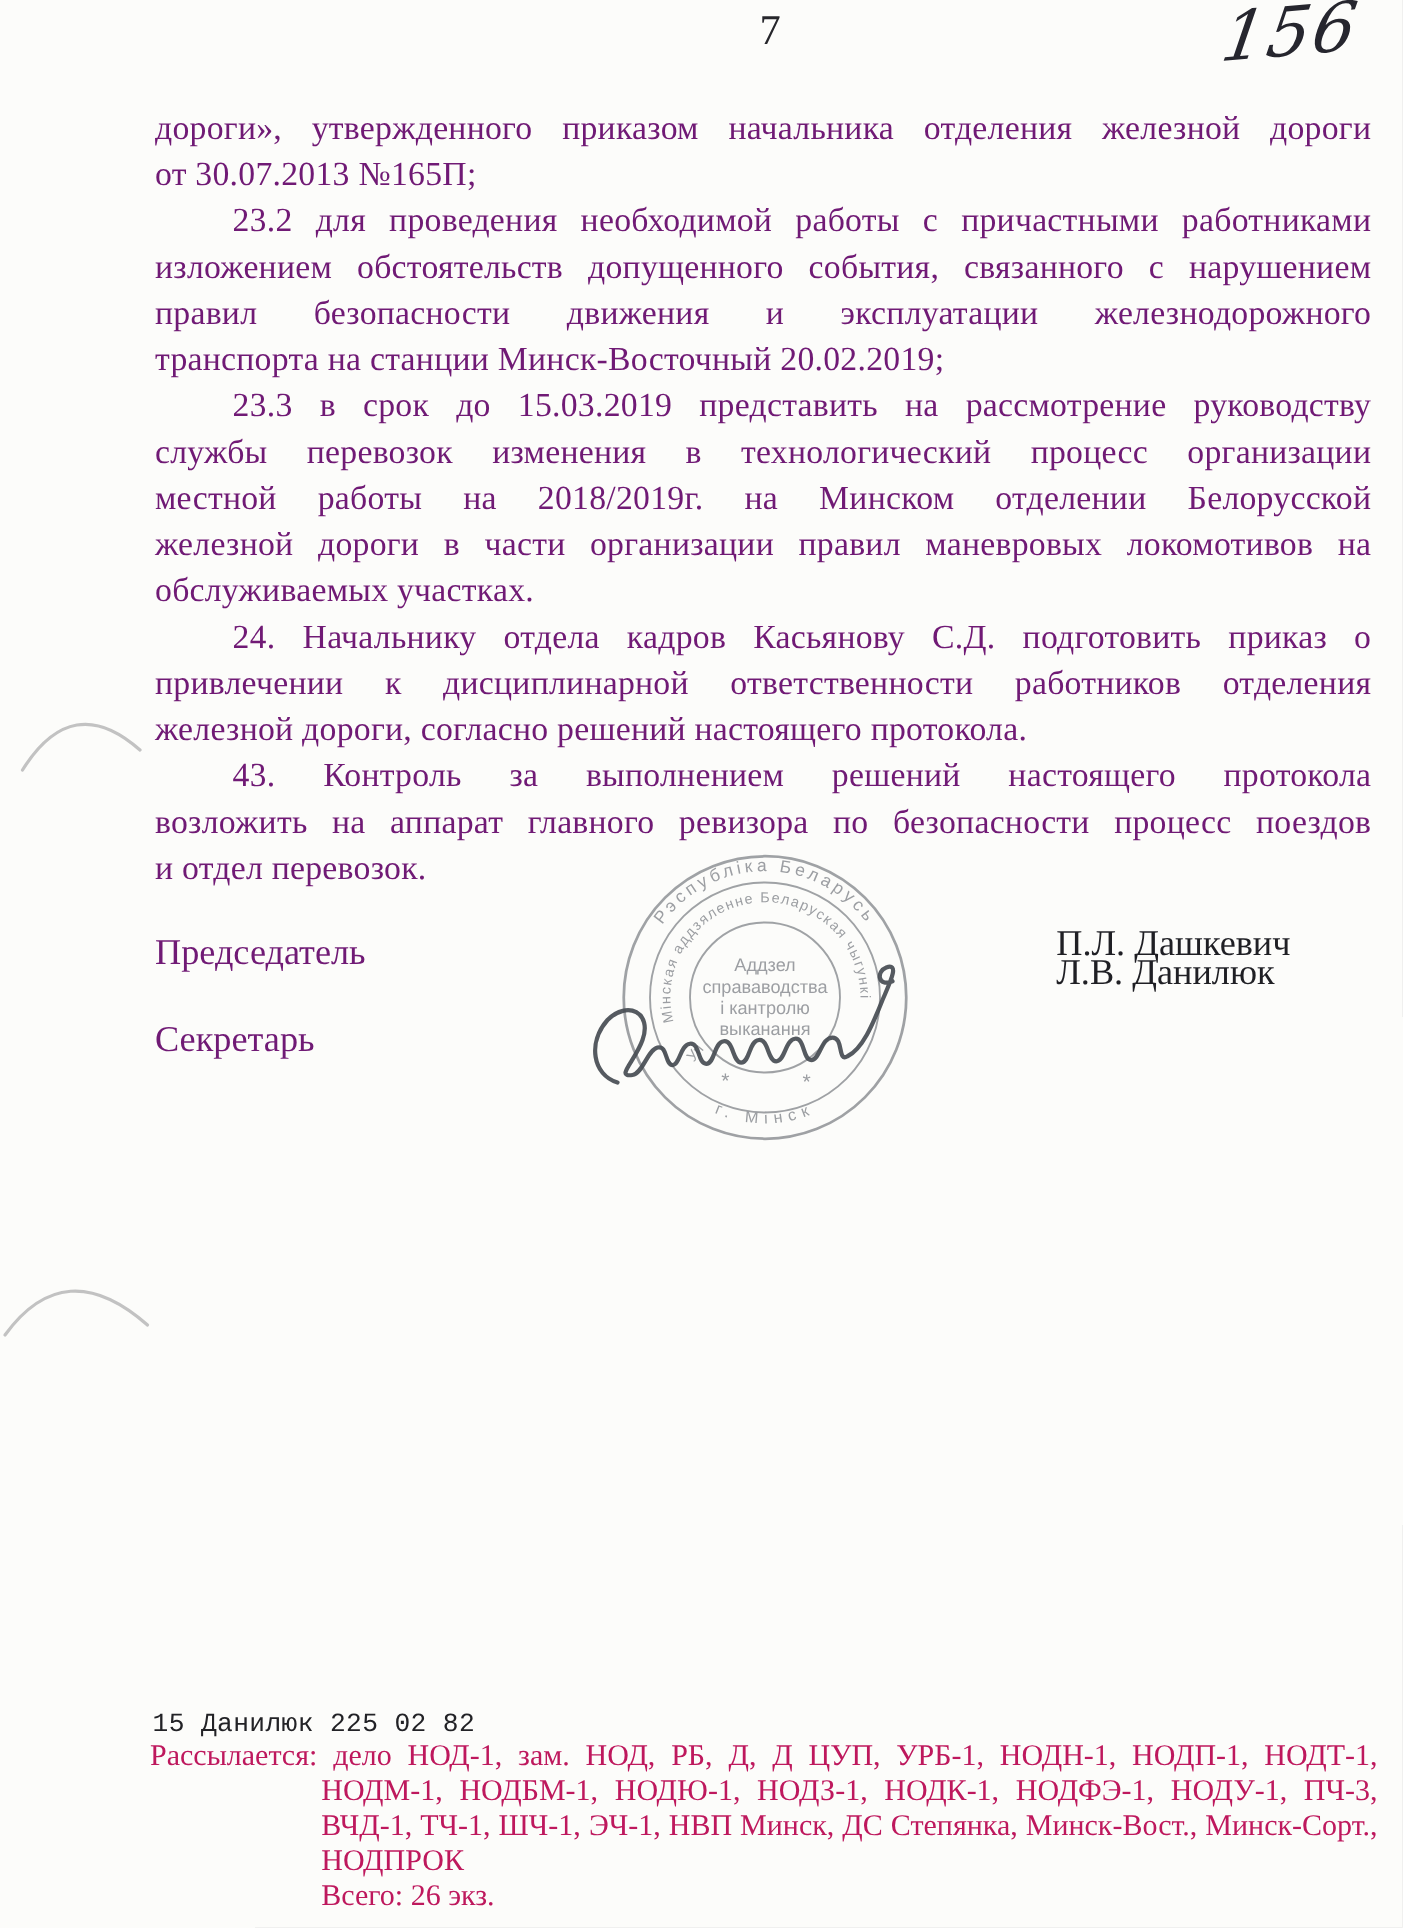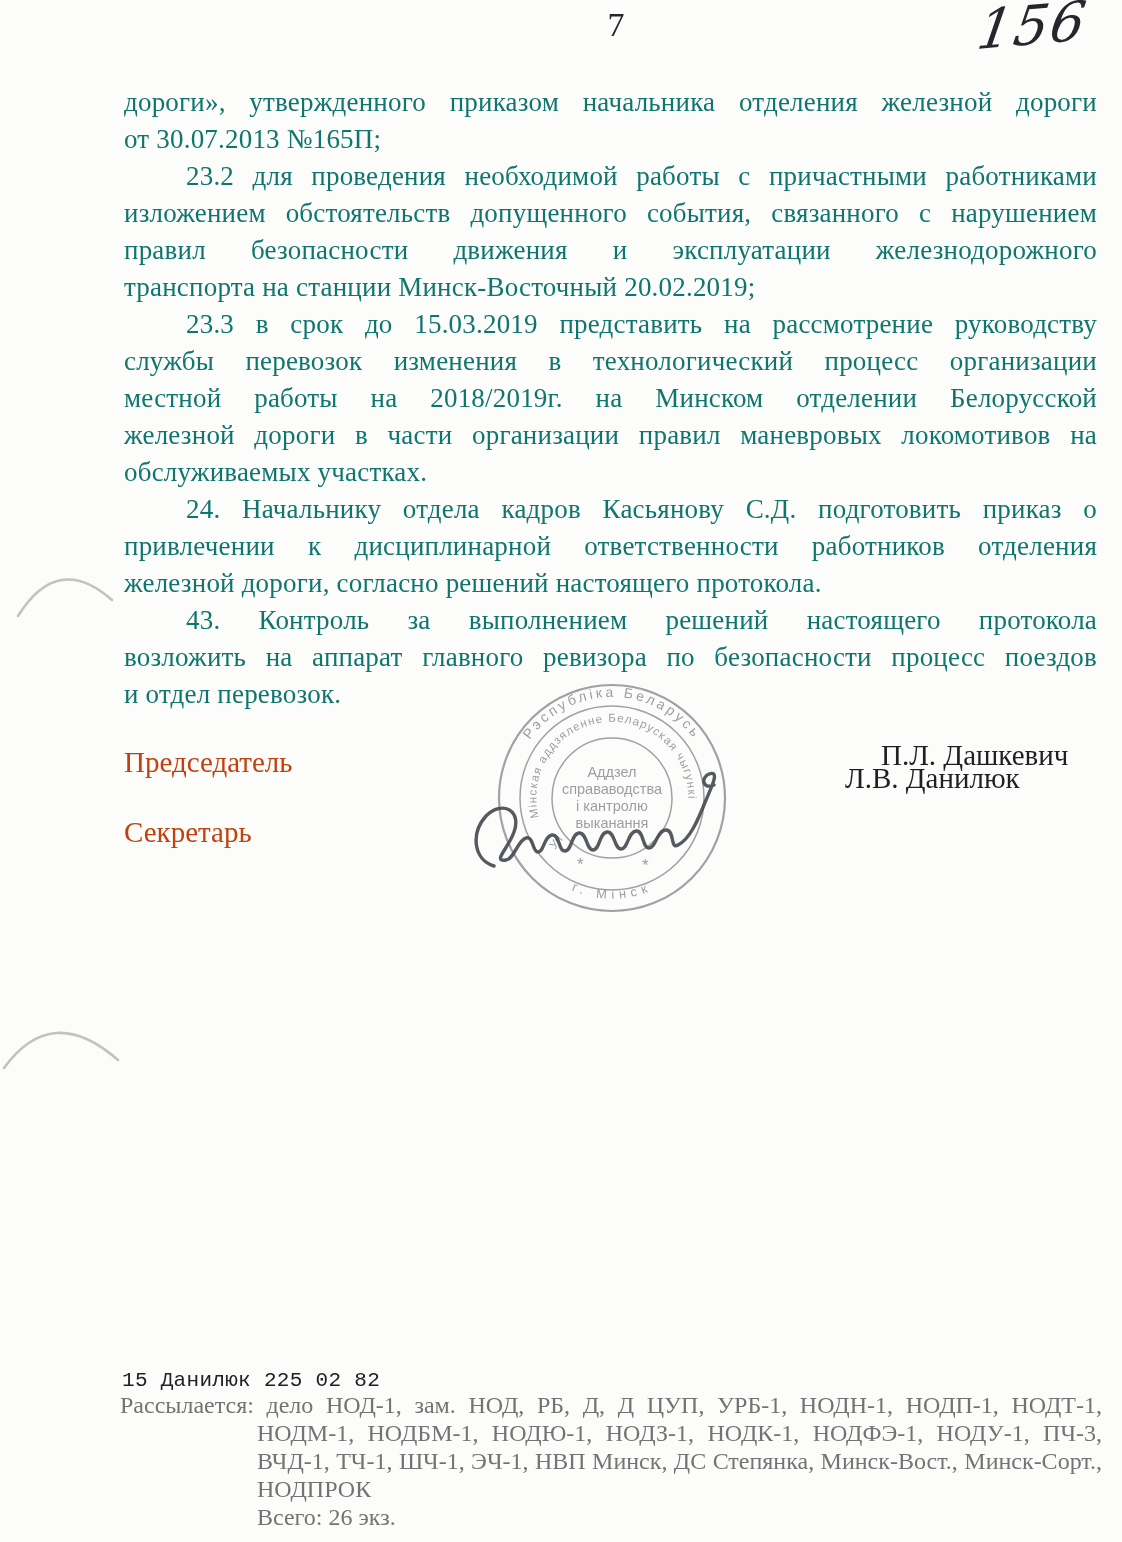--- a/index.html
+++ b/index.html
@@ -21,49 +21,49 @@
     position:absolute;left:978px;top:-6px;
     font-size:54px;font-style:italic;color:#26262e;
     font-family:"DejaVu Serif", serif;
     transform:rotate(-5deg) skewX(-14deg);
     letter-spacing:2px;
   }
   
   .body-text{
     position:absolute;left:124px;top:84px;width:973px;
     font-size:27px;line-height:37px;letter-spacing:.2px;
-    color:#0f766e;
+    color:#701a75;
   }
   .tline{white-space:normal;}
   .tline.j{text-align:justify;text-align-last:justify;}
   .body-text .tline.ind{padding-left:62px;}
   
-  .sig-label{position:absolute;left:124px;font-size:29px;color:#c2410c;}
+  .sig-label{position:absolute;left:124px;font-size:29px;color:#701a75;}
   .sig-name{position:absolute;left:845px;font-size:29px;color:#1f1f24;}
   .lab-chair{top:746px;} .lab-sec{top:816px;}
-  .name-chair{top:739px;margin-left:36px;} .name-sec{top:762px;}
+  .name-chair{top:739px;} .name-sec{top:762px;}
   
   .stamp{position:absolute;left:492px;top:678px;width:240px;height:240px;}
   .stamp text, .stamp textPath{
     font-family:"Liberation Sans", sans-serif;
     fill:#8b8e93;
   }
   .sign-svg{position:absolute;left:458px;top:748px;width:320px;height:160px;}
   
   .arc{position:absolute;}
   .arc1{left:10px;top:556px;width:112px;height:72px;}
   .arc2{left:0px;top:1010px;width:128px;height:78px;}
   
   .phone-line{
     position:absolute;left:122px;top:1369px;
     font-size:21px;color:#222226;letter-spacing:.3px;font-family:Liberation Mono, monospace;
   }
   .dist-list{
     position:absolute;left:120px;top:1391px;width:982px;
-    font-size:24px;line-height:28px;color:#737373;
+    font-size:24px;line-height:28px;color:#be185d;
   }
   .dist-list .tline.ind{padding-left:137px;}
 </style>
 </head>
 <body>
 
 <div class="page">
 
   <div class="page-num">7</div>
   <div class="folio">156</div>

